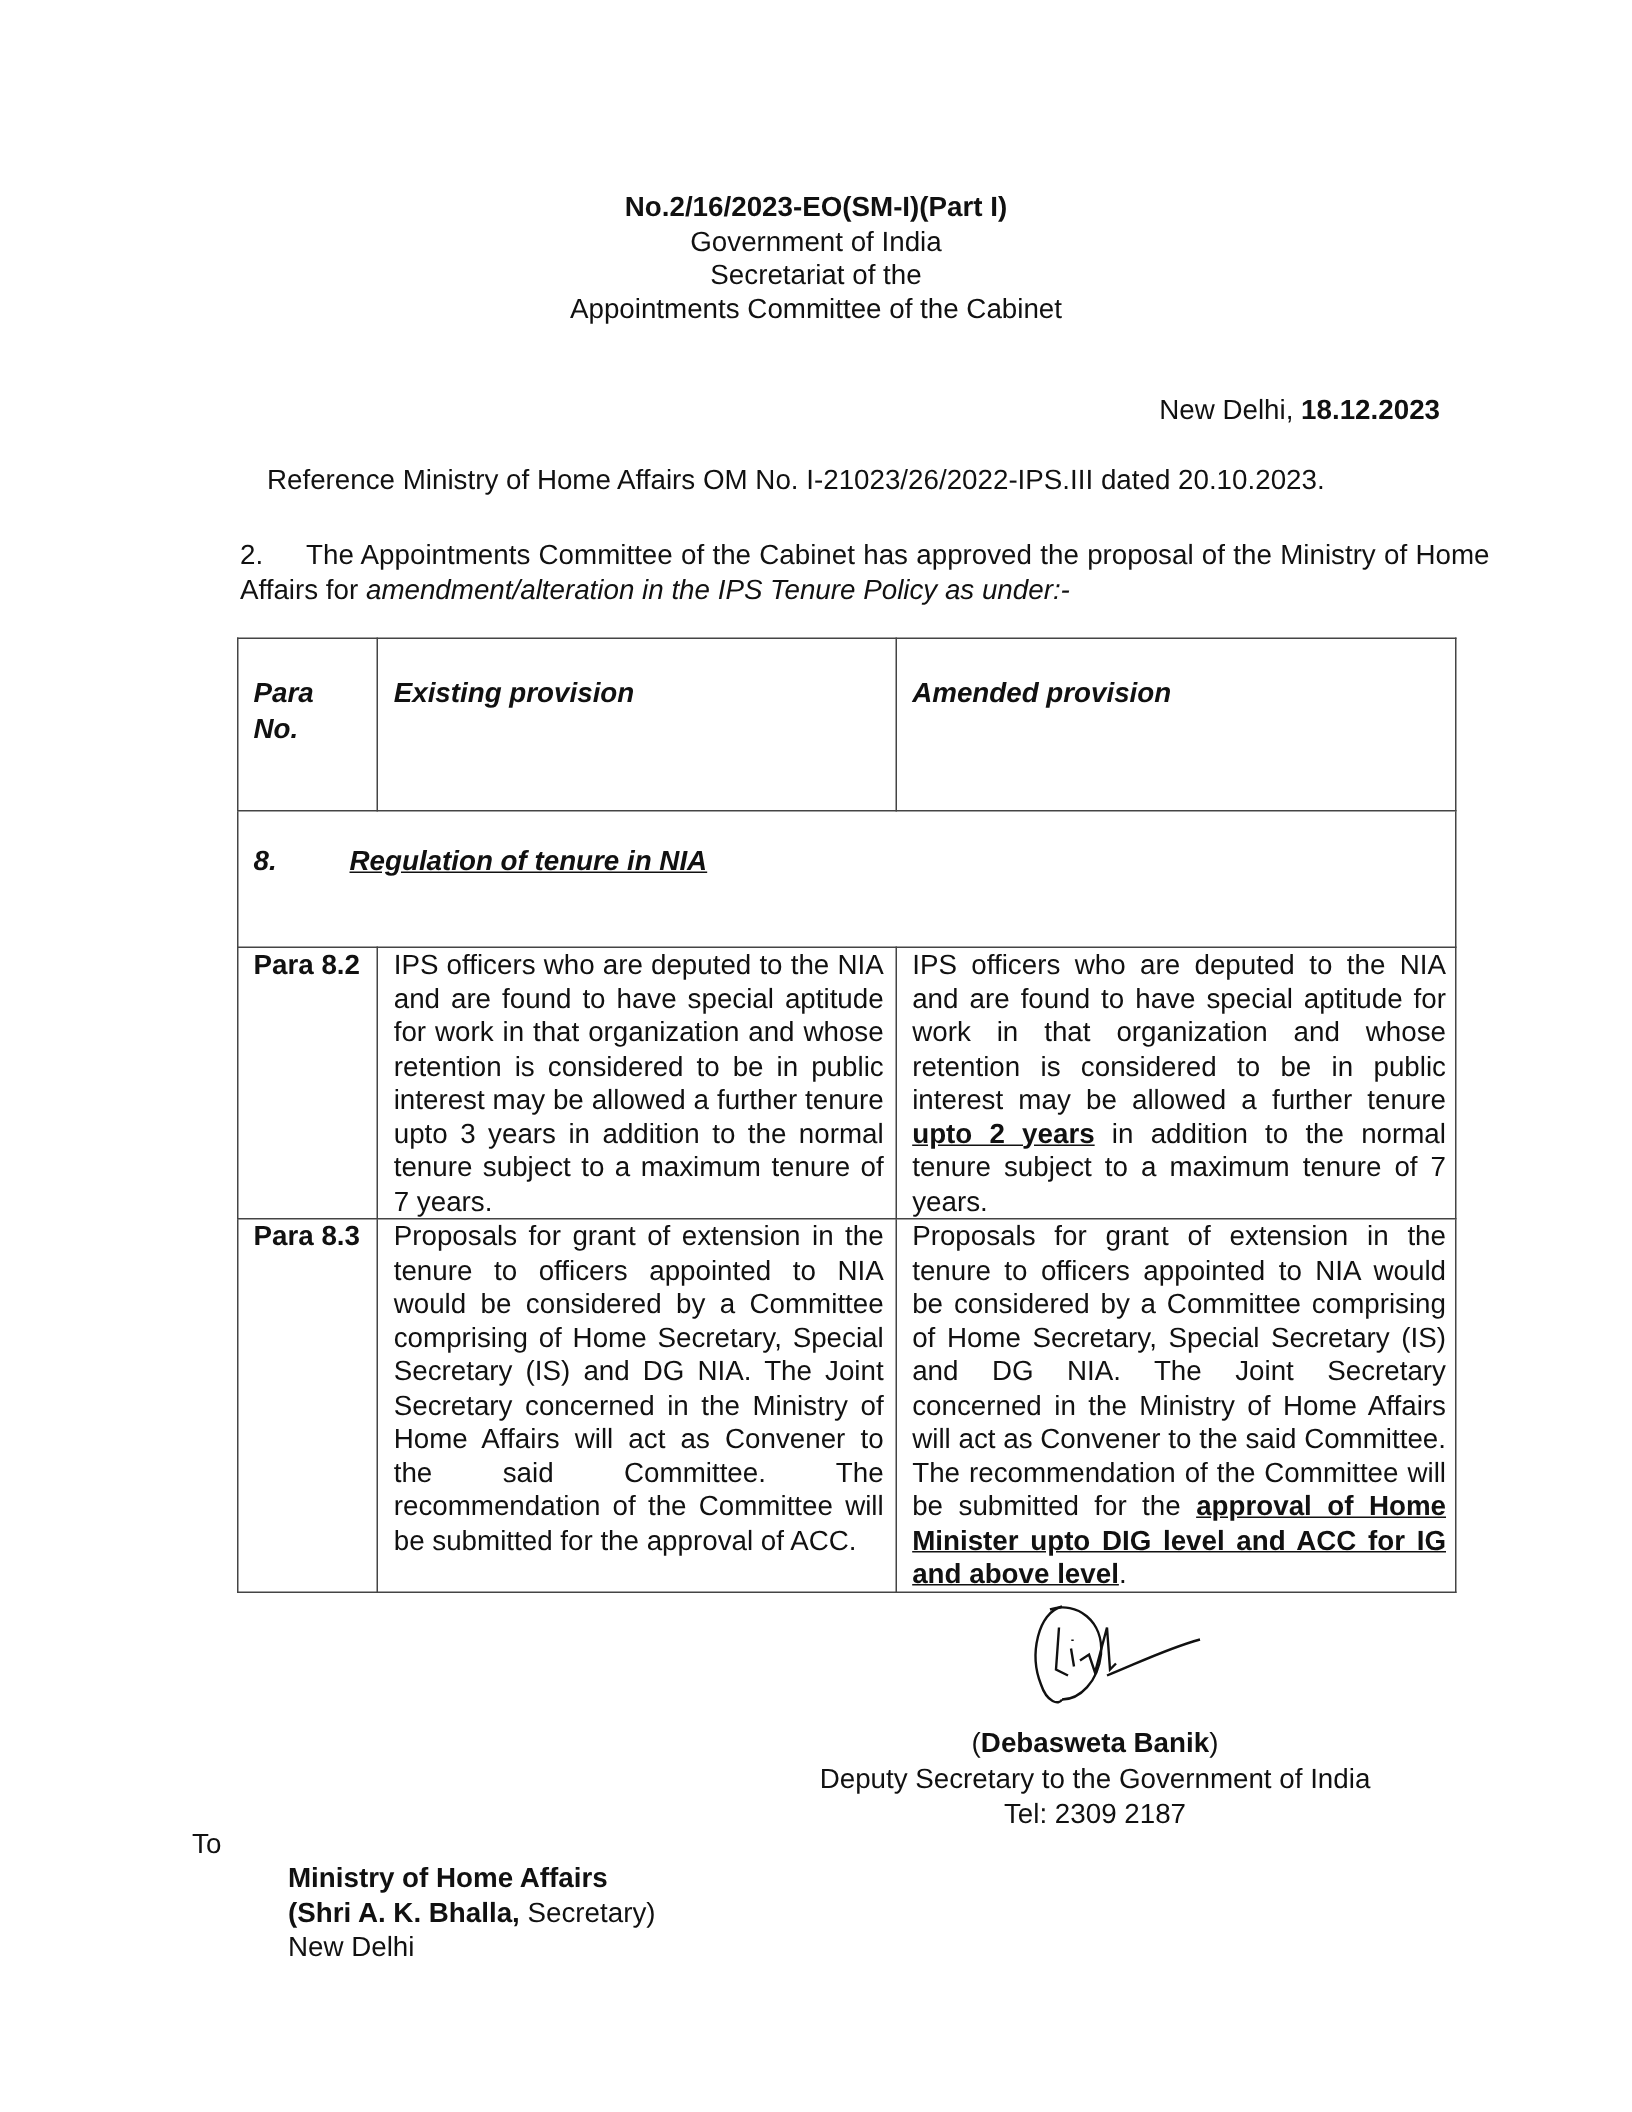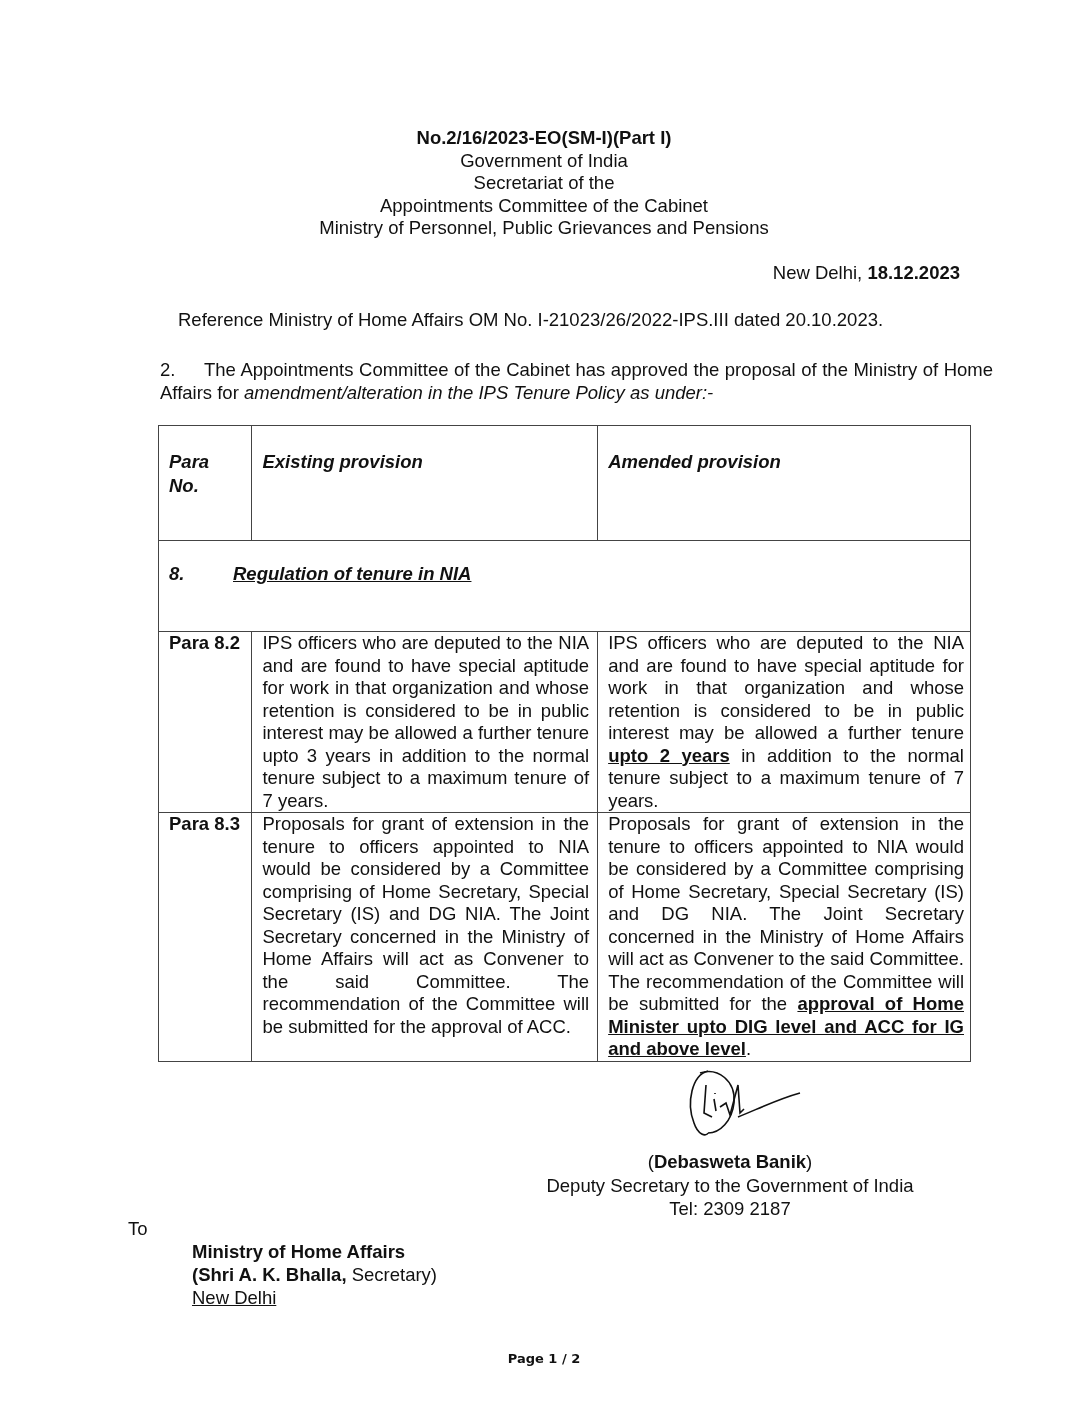--- a/index.html
+++ b/index.html
@@ -123,21 +123,21 @@
       left: 128px;
       top: 1218px;
     }
     .addressee {
       position: absolute;
       left: 192px;
       top: 1240px;
       line-height: 23px;
     }
     .addressee .l1 { font-weight: bold; }
-    .addressee .l3 { text-decoration: underline; }
+    .addressee .l3 { }
     .page-footer {
       position: absolute;
       left: 0;
       width: 1088px;
       top: 1351px;
       text-align: center;
       font-size: 13px;
       font-weight: bold;
       font-family: "DejaVu Sans", sans-serif;
     }
@@ -145,21 +145,20 @@
 </head>
 <body>
 
 <div class="page">
 
   <div class="header-block">
     <div class="file-no">No.2/16/2023-EO(SM-I)(Part I)</div>
     <div>Government of India</div>
     <div>Secretariat of the</div>
     <div>Appointments Committee of the Cabinet</div>
-    <div>Ministry of Personnel, Public Grievances and Pensions</div>
   </div>
 
   <div class="place-date">
     <span>New Delhi, </span><b>18.12.2023</b>
   </div>
 
   <div class="reference">Reference Ministry of Home Affairs OM No. I-21023/26/2022-IPS.III dated 20.10.2023.</div>
 
   <div class="para2">
     <span class="num">2.</span><span>The Appointments Committee of the Cabinet has approved the proposal of the Ministry of Home Affairs for </span><i>amendment/alteration in the IPS Tenure Policy as under:-</i>
@@ -210,14 +209,13 @@
     <div>Tel: 2309 2187</div>
   </div>
 
   <div class="to-label">To</div>
   <div class="addressee">
     <div class="l1">Ministry of Home Affairs</div>
     <div><b>(Shri A. K. Bhalla,</b><span> Secretary)</span></div>
     <div class="l3">New Delhi</div>
   </div>
 
-  <div class="page-footer">Page 1 / 2</div>
 </div>
 
 </body></html>

